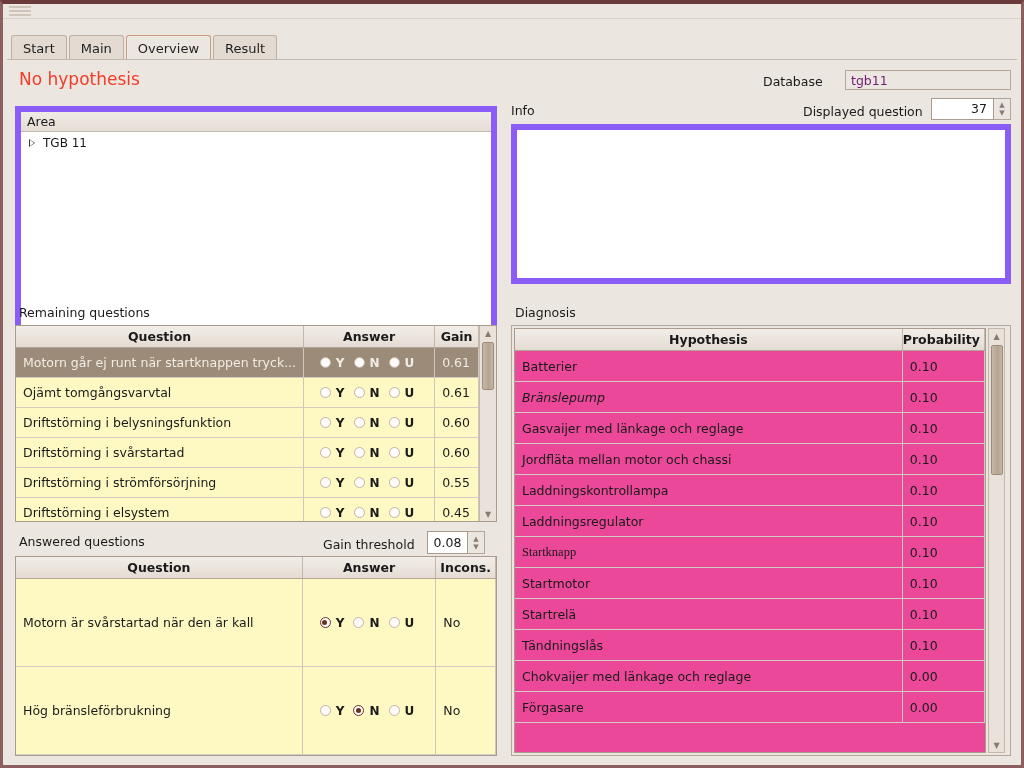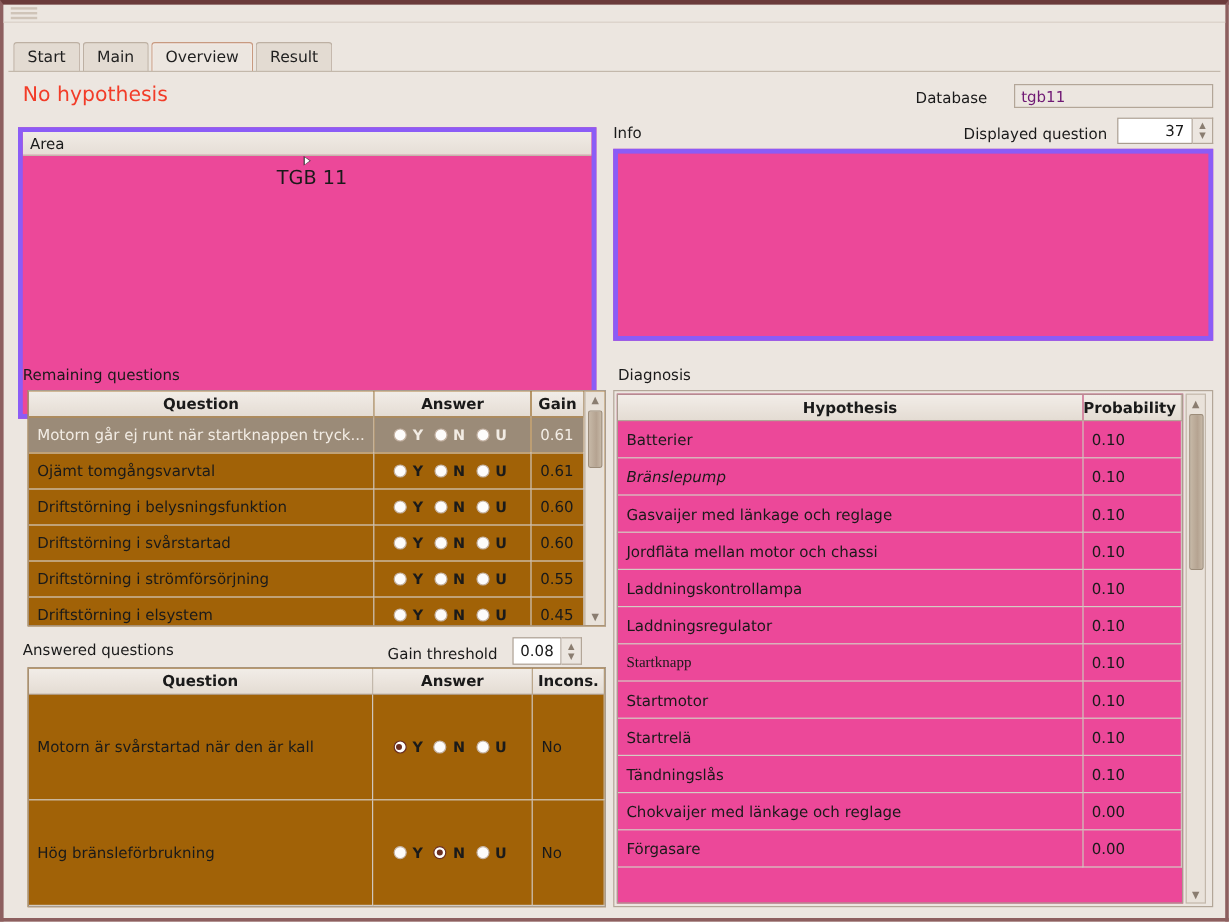--- a/index.html
+++ b/index.html
@@ -157,22 +157,22 @@
   }
   .spin-arrows span {
     font-size: 7px;
     line-height: 8px;
     color: #8a7d70;
   }
 
   
   .white-box {
     position: absolute;
-    background: #ec4899;
-    border: 4px solid #8b5cf6;
+    background: #ffffff;
+    border: 6px solid #8b5cf6;
     box-sizing: border-box;
     overflow: hidden;
   }
 
   
   #area-box { left: 8px; top: 46px; width: 482px; height: 243px; }
   #area-header {
     height: 20px;
     background: linear-gradient(to bottom, #f0ebe5, #e6ded6);
     border-bottom: 1px solid #c3b8ab;
@@ -180,22 +180,21 @@
     align-items: center;
     padding-left: 6px;
     font-size: 12.5px;
     box-sizing: border-box;
   }
   #area-tree-row {
     display: flex;
     align-items: center;
     height: 22px;
     padding-left: 8px;
-    font-size: 16px;
-    flex-direction: column;
+    font-size: 12px;
   }
   .tree-arrow {
     display: inline-block;
     width: 0; height: 0;
     border-left: 6px solid transparent;
     border-top: 4.5px solid transparent;
     border-bottom: 4.5px solid transparent;
     margin-right: 8px;
     position: relative;
   }
@@ -241,26 +240,25 @@
     box-sizing: border-box;
     text-align: center;
     padding: 3px 2px;
     font-size: 12.5px;
     line-height: 16px;
   }
 
   
   .table-wrap {
     position: absolute;
-    background: #a16207;
+    background: #fef9c3;
     border: 1px solid #a99c8e;
     box-sizing: border-box;
     display: flex;
     overflow: hidden;
-    margin-left: 8px;
   }
   .tbl {
     flex: 1;
     border-collapse: collapse;
     table-layout: fixed;
     font-size: 12.5px;
   }
   .tbl th {
     background: linear-gradient(to bottom, #f2ede8, #e4dcd3);
     border-right: 1px solid #c3b8ab;

